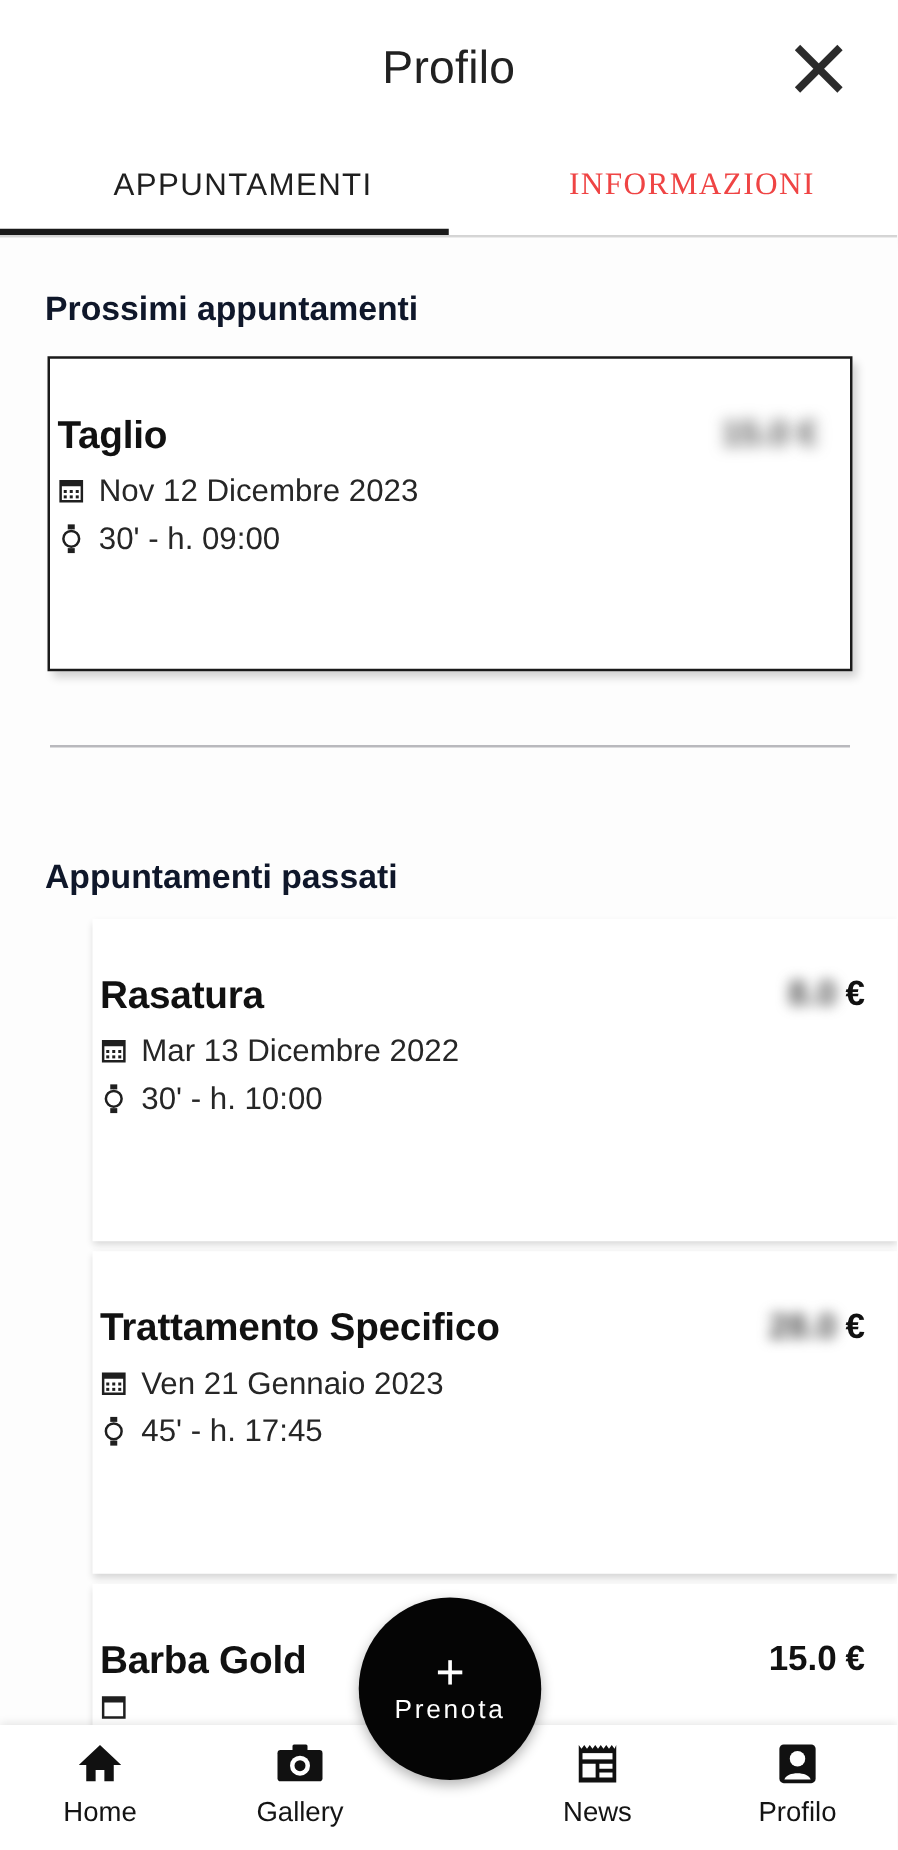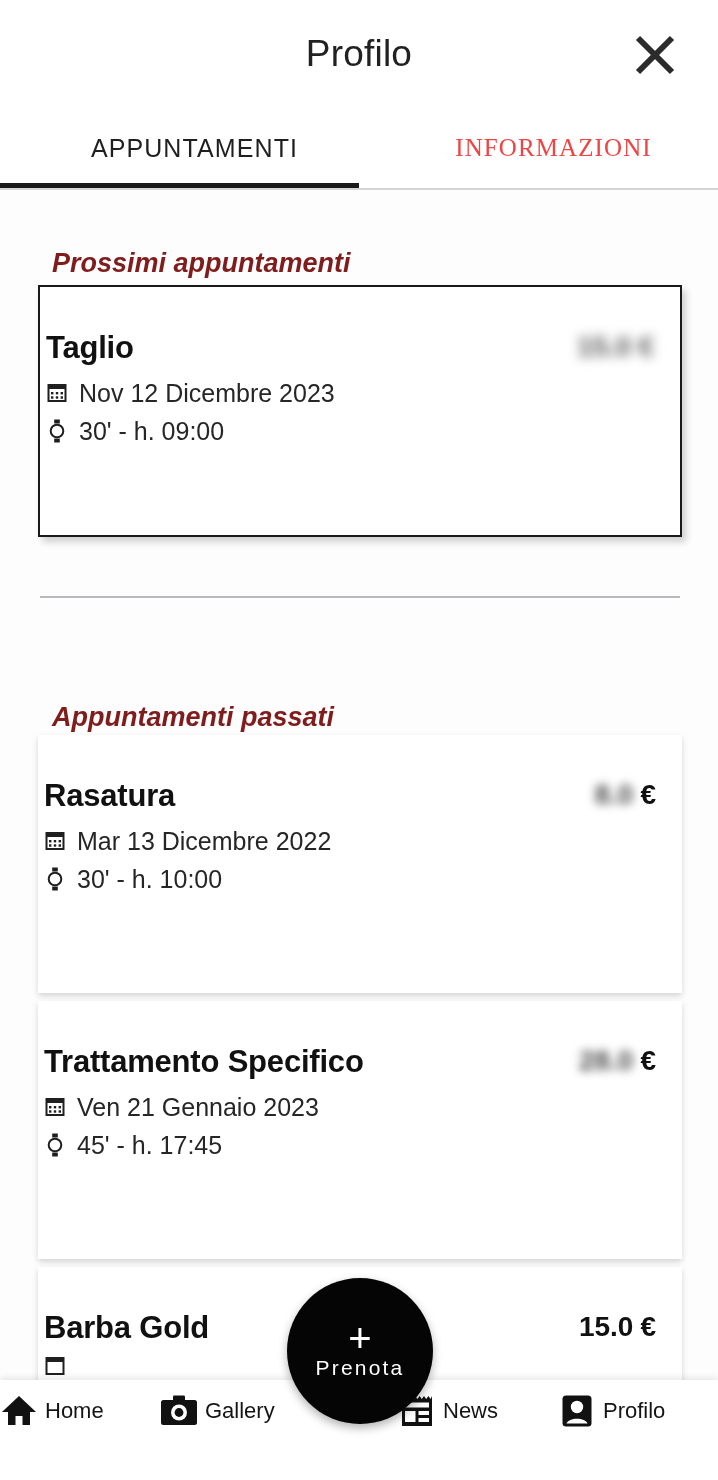--- a/index.html
+++ b/index.html
@@ -99,23 +99,22 @@
     top: 190px; left: 0;
     width: 718px;
     height: 1190px;
     background: #fdfdfd;
     overflow: hidden;
   }
 
   .section-title {
     font-size: 27px;
     font-weight: bold;
-    color: #7f1d1d;
-    margin: 16px;
-    font-style: italic;
+    color: #0f172a;
+    margin: 0;
   }
   .title-upcoming {
     position: absolute;
     left: 36px;
     top: 42px;
   }
   .title-past {
     position: absolute;
     left: 36px;
     top: 496px;
@@ -130,20 +129,21 @@
     box-sizing: border-box;
   }
   .card-upcoming {
     top: 95px;
     height: 252px;
     border: 2px solid #1a1a1a;
     box-shadow: 4px 5px 7px rgba(0,0,0,0.18);
   }
   .card-past {
     box-shadow: 0 3px 6px rgba(0,0,0,0.16);
+    margin-left: 36px;
   }
   .card-past-1 { top: 545px; height: 258px; }
   .card-past-2 { top: 811px; height: 258px; }
   .card-past-3 { top: 1077px; height: 258px; }
 
   .card-inner {
     position: relative;
     padding: 42px 26px 0 6px;
     height: 100%;
     box-sizing: border-box;
@@ -210,21 +210,21 @@
     background: #ffffff;
     box-shadow: 0 -2px 7px rgba(0,0,0,0.10);
     display: flex;
     align-items: flex-start;
     padding-top: 12px;
     box-sizing: border-box;
   }
   .nav-item {
     width: 160px;
     display: flex;
-    flex-direction: row;
+    flex-direction: column;
     align-items: center;
     gap: 7px;
     cursor: pointer;
   }
   .nav-spacer { flex: 1; }
   .nav-label {
     font-size: 22px;
     color: #141414;
   }
   .nav-icon {

